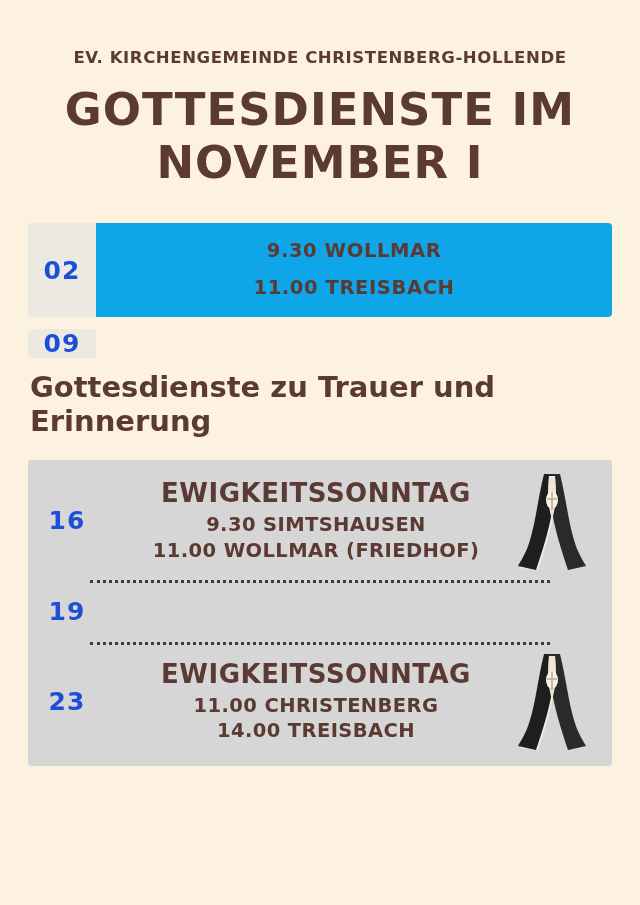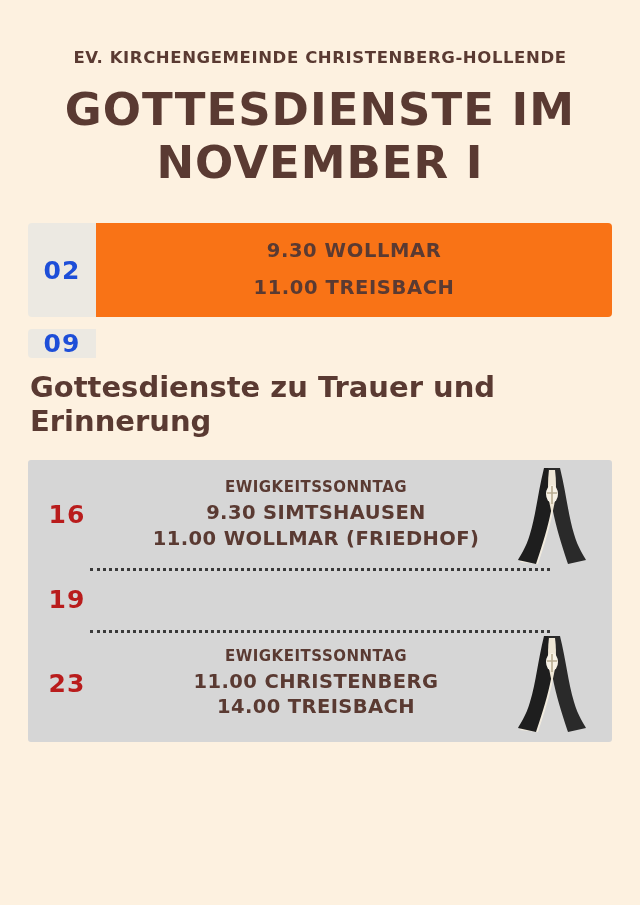--- a/index.html
+++ b/index.html
@@ -69,21 +69,21 @@
   }
   .srow .content {
     flex: 1 1 auto;
     padding: 16px 10px 18px;
     display: flex;
     flex-direction: column;
     justify-content: center;
     align-items: center;
     gap: 14px;
   }
-  .srow.teal .content { background: #f97316; justify-content: center; }
+  .srow.teal .content { background: #0ea5e9; justify-content: center; }
   .srow.orange .content { background: #fbb040; }
   .sline {
     font-weight: bold;
     font-size: 19.5px;
     letter-spacing: 0.6px;
     color: #5a3a32;
     text-align: center;
   }
 
   
@@ -109,31 +109,31 @@
     position: relative;
     padding: 14px 0 16px;
   }
   .mrow .daycell {
     width: 78px;
     flex: 0 0 78px;
     text-align: center;
     font-weight: bold;
     font-size: 25px;
     letter-spacing: 1px;
-    color: #b91c1c;
+    color: #1d4ed8;
   }
   .mrow .mcontent {
     flex: 1 1 auto;
     text-align: center;
     padding-right: 10px;
   }
   .mrow.has-ribbon .mcontent { padding-right: 86px; }
   .mtitle {
     font-weight: bold;
-    font-size: 15px;
+    font-size: 26px;
     letter-spacing: 0.5px;
     color: #5a3a32;
     margin-bottom: 4px;
   }
   .mline {
     font-weight: bold;
     font-size: 19.5px;
     letter-spacing: 0.4px;
     color: #5a3a32;
     line-height: 1.32;

